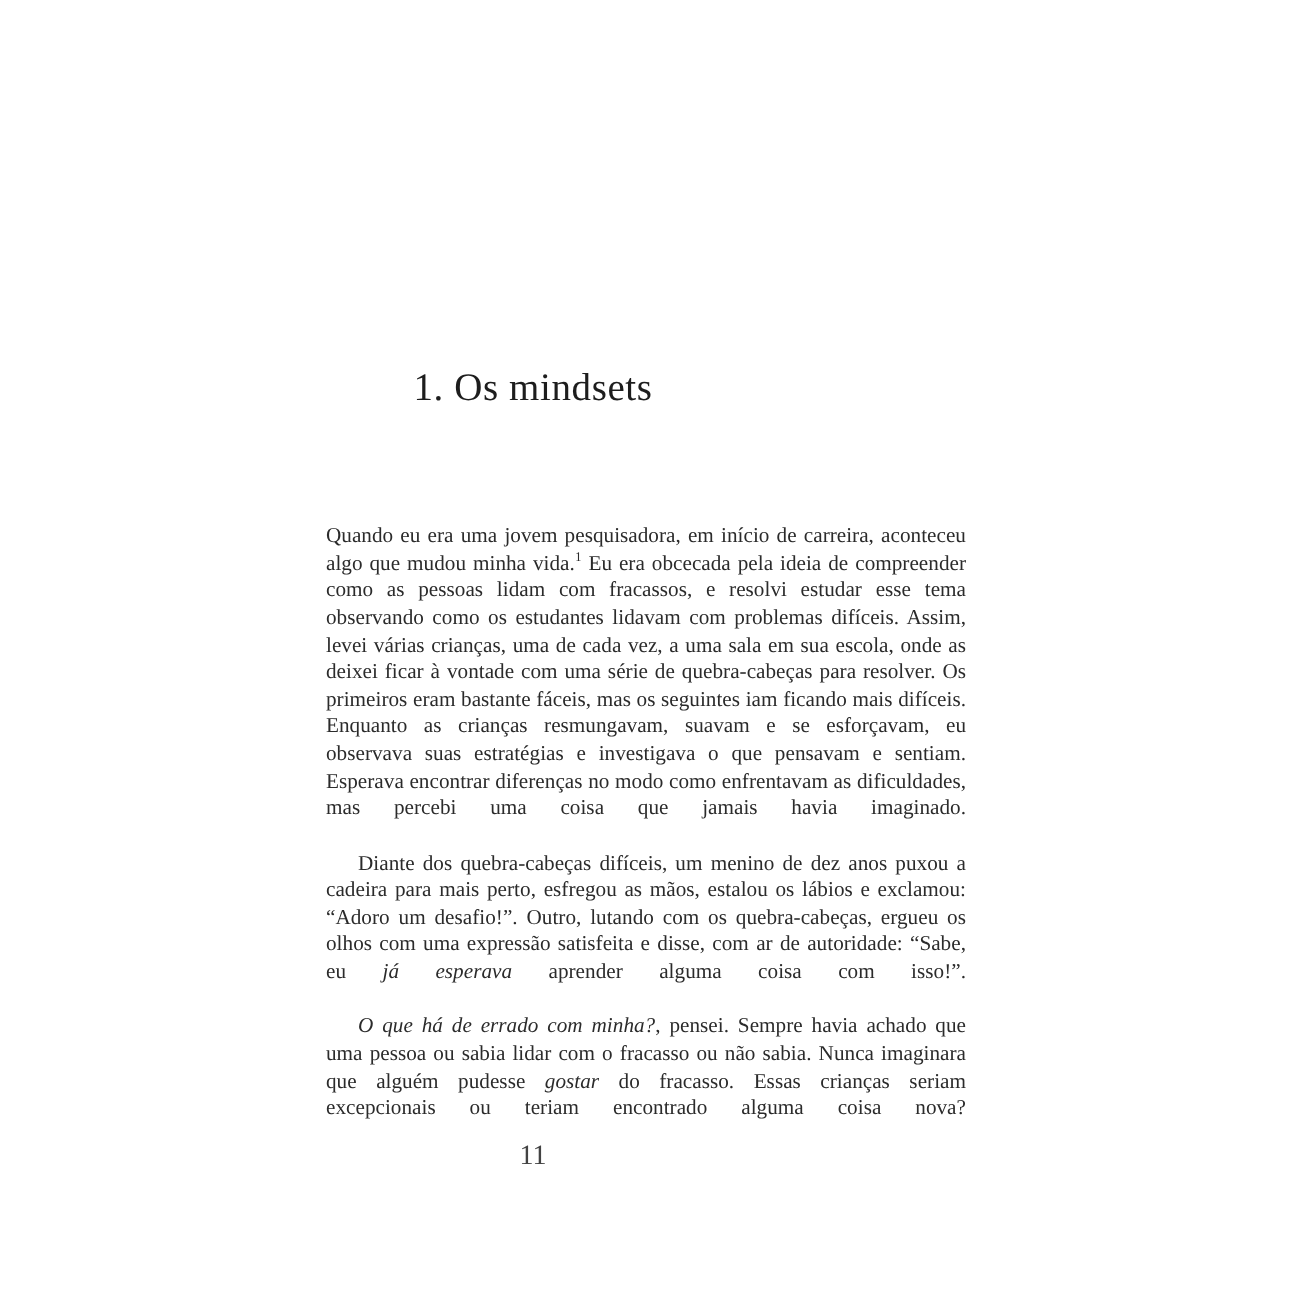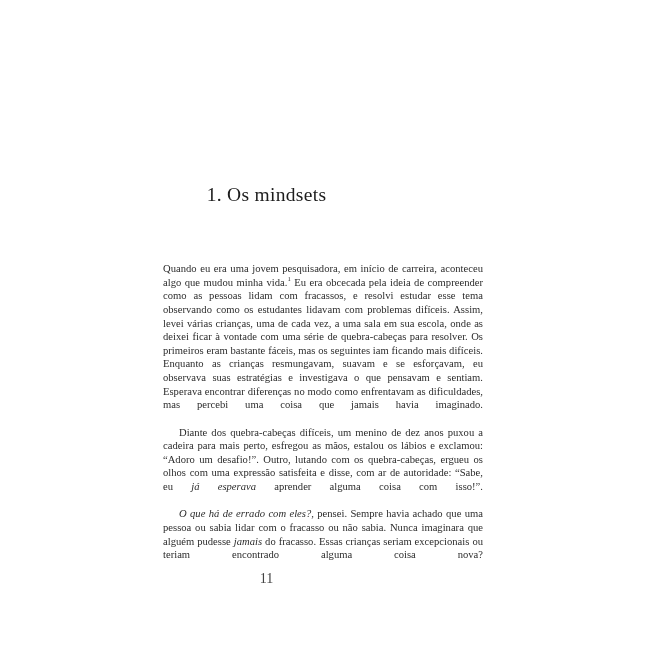--- a/index.html
+++ b/index.html
@@ -93,18 +93,18 @@
 </head>
 <body>
 
 <div class="page">
 
   <h1 class="chapter-title">1. Os mindsets</h1>
 
   <div class="text-column">
     <p class="body-paragraph"><span>Quando eu era uma jovem pesquisadora, em início de carreira, aconteceu algo que mudou minha vida.</span><sup class="footnote-ref">1</sup><span> Eu era obcecada pela ideia de compreender como as pessoas lidam com fracassos, e resolvi estudar esse tema observando como os estudantes lidavam com problemas difíceis. Assim, levei várias crianças, uma de cada vez, a uma sala em sua escola, onde as deixei ficar à vontade com uma série de quebra-cabeças para resolver. Os primeiros eram bastante fáceis, mas os seguintes iam ficando mais difíceis. Enquanto as crianças resmungavam, suavam e se esforçavam, eu observava suas estratégias e investigava o que pensavam e sentiam. Esperava encontrar diferenças no modo como enfrentavam as dificuldades, mas percebi uma coisa que jamais havia imaginado.</span></p>
     <p class="body-paragraph indented"><span>Diante dos quebra-cabeças difíceis, um menino de dez anos puxou a cadeira para mais perto, esfregou as mãos, estalou os lábios e exclamou: “Adoro um desafio!”. Outro, lutando com os quebra-cabeças, ergueu os olhos com uma expressão satisfeita e disse, com ar de autoridade: “Sabe, eu </span><em class="ital">já esperava</em><span> aprender alguma coisa com isso!”.</span></p>
-    <p class="body-paragraph indented"><em class="ital">O que há de errado com eles?</em><span>, pensei. Sempre havia achado que uma pessoa ou sabia lidar com o fracasso ou não sabia. Nunca imaginara que alguém pudesse </span><em class="ital">jamais</em><span> do fracasso. Essas crianças seriam excepcionais ou teriam encontrado alguma coisa nova?</span></p>
+    <p class="body-paragraph indented"><em class="ital">O que há de errado com minha?</em><span>, pensei. Sempre havia achado que uma pessoa ou sabia lidar com o fracasso ou não sabia. Nunca imaginara que alguém pudesse </span><em class="ital">gostar</em><span> do fracasso. Essas crianças seriam excepcionais ou teriam encontrado alguma coisa nova?</span></p>
   </div>
 
   <div class="folio">11</div>
 
 </div>
 
 </body></html>

